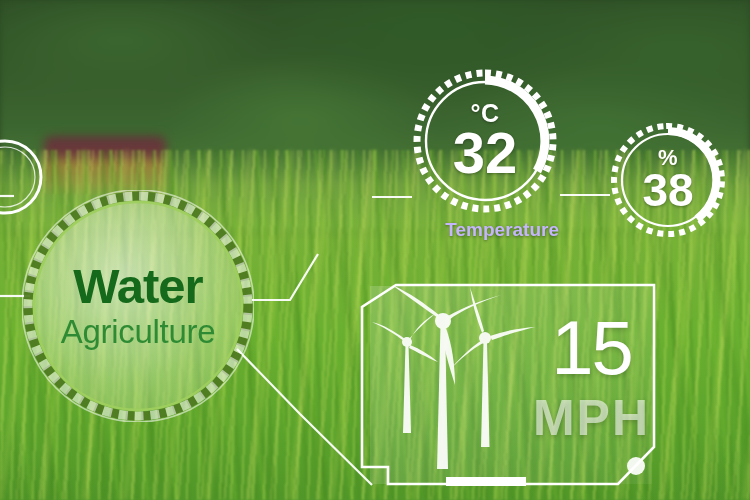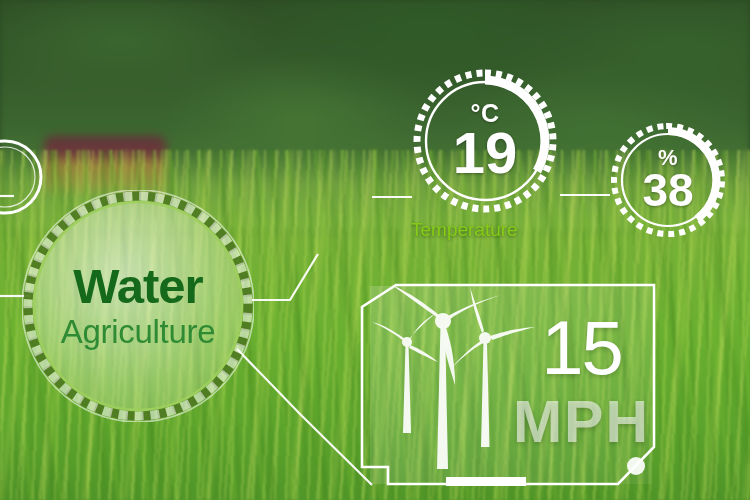--- a/index.html
+++ b/index.html
@@ -65,22 +65,22 @@
   .gauge{position:absolute;}
   .gauge svg{display:block;overflow:visible;}
   .gauge .gtext{
     position:absolute;inset:0;display:flex;flex-direction:column;
     align-items:center;justify-content:center;color:#fff;
     text-shadow:0 1px 3px rgba(0,0,0,.35);
   }
   .unit{font-size:20px;font-weight:700;line-height:1;letter-spacing:.5px;}
   .value{font-weight:700;line-height:1;}
   .gauge-label{
-    position:absolute;width:100%;text-align:left;color:#84cc16;
-    font-size:19px;font-weight:400;text-shadow:0 1px 3px rgba(0,0,0,.4);
+    position:absolute;width:100%;text-align:right;color:#c4b5fd;
+    font-size:19px;font-weight:700;text-shadow:0 1px 3px rgba(0,0,0,.4);
   }
 
   
   #gauge-mbar{left:263px;top:136px;width:108px;height:108px;}
   #gauge-mbar .value{font-size:31px;}
   #gauge-mbar .unit{font-size:25px;margin-bottom:2px;}
 
   
   #gauge-temp{left:411px;top:67px;width:148px;height:148px;}
   #gauge-temp .unit{font-size:25px;margin-bottom:-2px;}
@@ -113,21 +113,21 @@
   #wind-panel{position:absolute;left:358px;top:281px;width:306px;height:219px;}
   #wind-panel .wp-glass{
     position:absolute;left:12px;top:5px;width:282px;height:198px;
     background:linear-gradient(135deg, rgba(255,255,255,.17), rgba(255,255,255,.06));
   }
   .wind-readout{
     position:absolute;right:14px;top:32px;text-align:center;color:#fff;
     text-shadow:0 2px 5px rgba(0,0,0,.2);
   }
   .wind-value{font-size:76px;font-weight:400;line-height:.92;letter-spacing:-2px;}
-  .wind-unit{font-size:59px;font-weight:700;line-height:1;color:rgba(255,255,255,.58);letter-spacing:2px;margin-top:10px;}
+  .wind-unit{font-size:50px;font-weight:700;line-height:1;color:rgba(255,255,255,.58);letter-spacing:2px;margin-top:10px;}
 </style>
 </head>
 <body>
 
 <div id="stage">
 
   <div class="bg">
     <div class="bg-forest"></div>
     <div class="bg-hut"></div>
     <div class="bg-grass"></div>
@@ -176,21 +176,21 @@
 
   <div class="gauge" id="gauge-temp">
     <svg width="148" height="148" viewBox="0 0 148 148">
       <circle cx="74" cy="74" r="68" fill="none" stroke="#ffffff" stroke-width="7" stroke-dasharray="6 5" transform="rotate(-90 74 74)"></circle>
       <circle cx="74" cy="74" r="59" fill="none" stroke="#ffffff" stroke-width="2.4"></circle>
 
       <path d="M 74 13 A 61 61 0 0 1 126 104" fill="none" stroke="#ffffff" stroke-width="9" stroke-linecap="butt"></path>
     </svg>
     <div class="gtext">
       <div class="unit">°C</div>
-      <div class="value">19</div>
+      <div class="value">32</div>
     </div>
     <div class="gauge-label">Temperature</div>
   </div>
 
   <div class="gauge" id="gauge-water">
     <svg width="118" height="118" viewBox="0 0 118 118">
       <circle cx="59" cy="59" r="54" fill="none" stroke="#ffffff" stroke-width="6" stroke-dasharray="6 5" transform="rotate(-92 59 59)"></circle>
       <circle cx="59" cy="59" r="46" fill="none" stroke="#ffffff" stroke-width="2.2"></circle>
       <path d="M 59 10 A 49 49 0 0 1 88 98" fill="none" stroke="#ffffff" stroke-width="8"></path>
     </svg>

